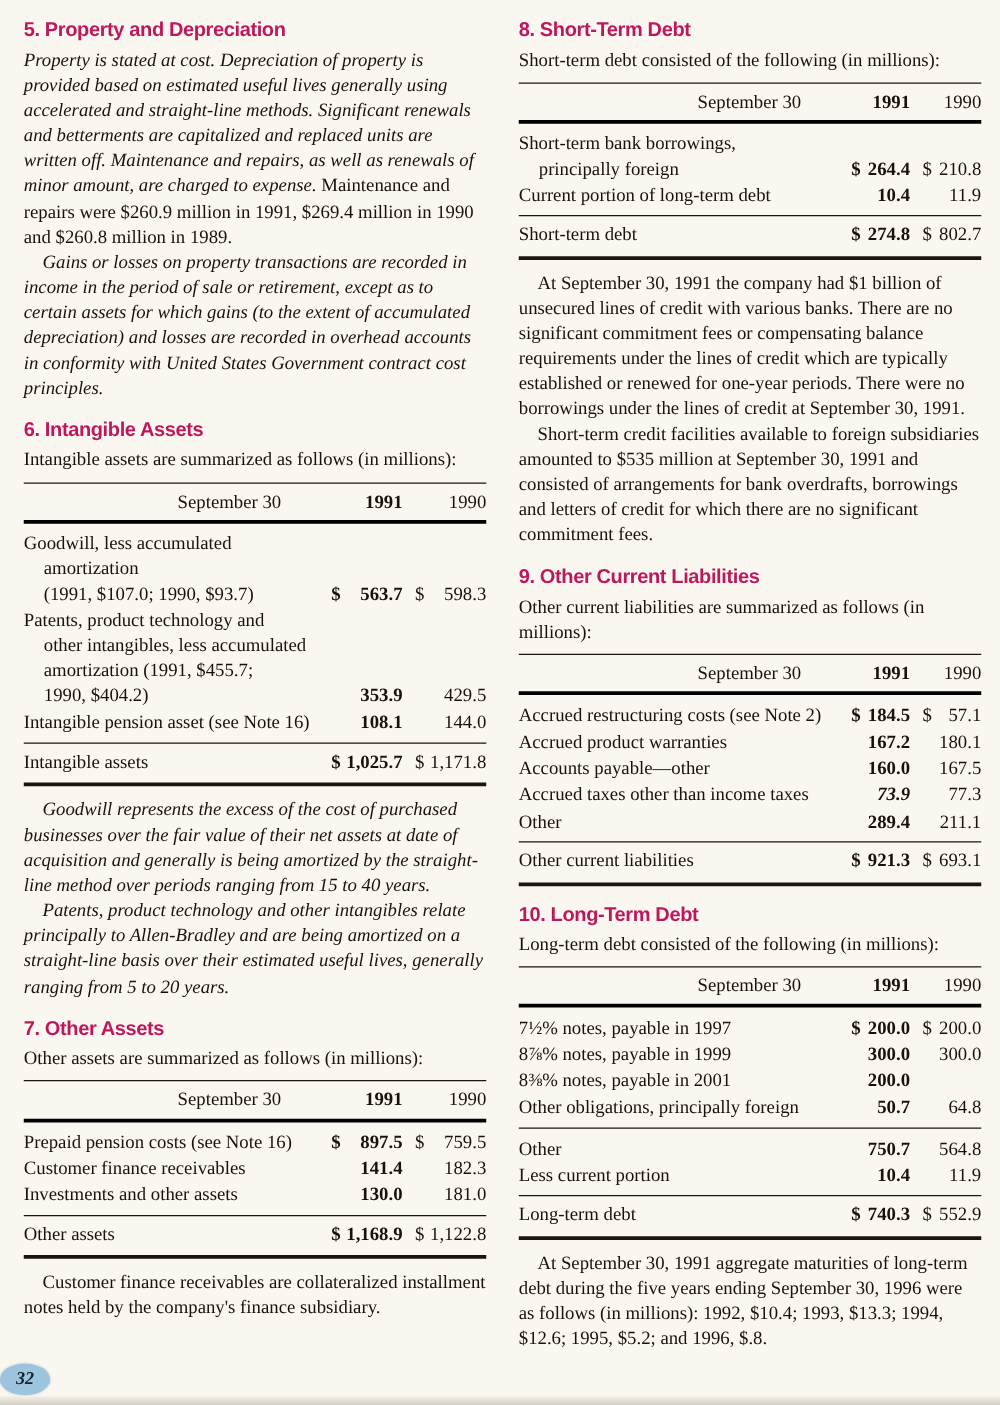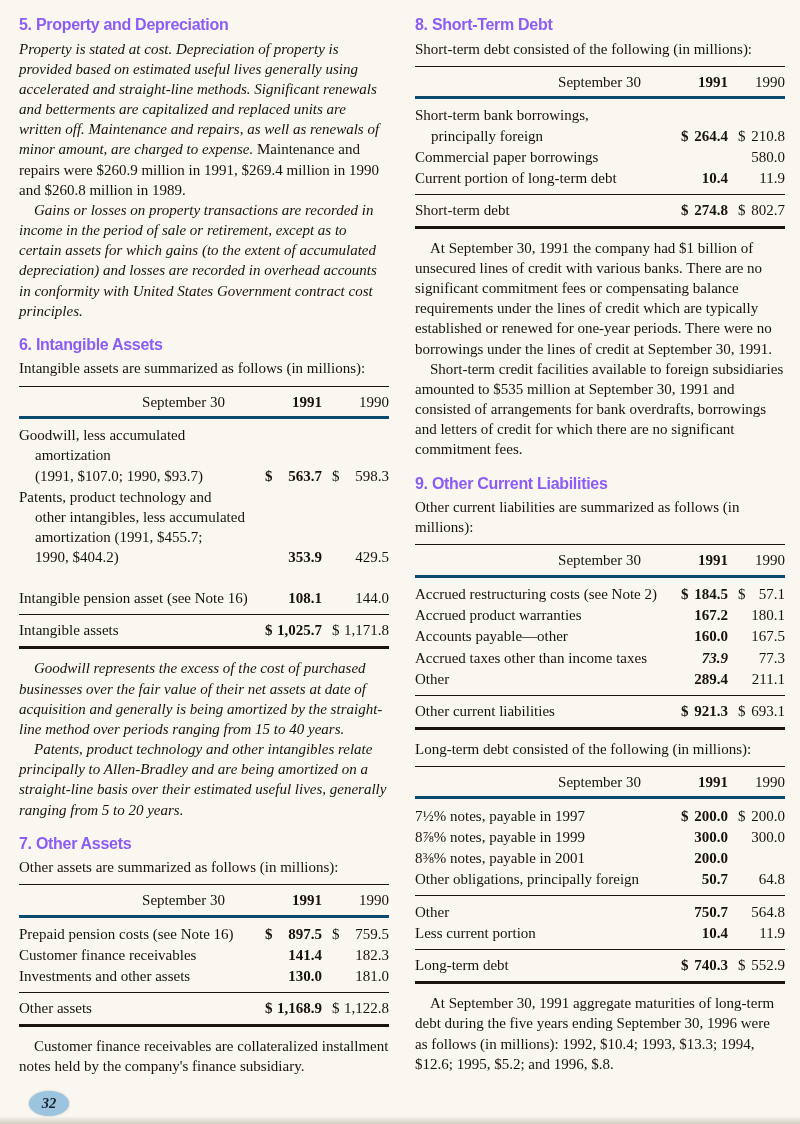--- a/index.html
+++ b/index.html
@@ -13,53 +13,53 @@
     position:relative;
     overflow:hidden;
   }
   .page { display:flex; gap:26px; padding:12px 15px 0 19px; }
   .col { width:372px; }
 
   .sec-heading {
     font-family:"Liberation Sans", sans-serif;
     font-size:16px; font-weight:800; letter-spacing:-0.3px;
     margin:13px 0 3px;
-    color:#8b5cf6;
+    color:#be185d;
   }
   .sec-heading.first { margin-top:2px; }
 
   p { margin:0; }
   p.ind { text-indent:15px; }
   .it { font-style:italic; }
 
   
   .tbl { margin:7px 0 9px; border-top:1.3px solid #1b150e; }
   .thead {
     display:flex; align-items:center;
     padding:5px 0 4px;
-    border-bottom:3px solid #0c4a6e;
+    border-bottom:3px solid #000000;
   }
   .thead .hlabel { flex:1; text-align:right; padding-right:30px; }
   .thead .hcol { flex:none; text-align:right; margin-left:10px; }
   .thead .hcol.b { font-weight:bold; }
   .tbody { padding:6px 0 5px; }
   .tbody.tsep { border-top:1.3px solid #1b150e; }
   .trow { display:flex; align-items:flex-end; padding:0.5px 0; }
   .lbl { flex:1; padding-left:16px; text-indent:-16px; white-space:pre-line; }
   .vcell { flex:none; display:flex; justify-content:space-between; margin-left:10px; }
   .vcell.v91 { font-weight:bold; }
   .ttotal {
     display:flex; align-items:flex-end;
     border-top:1.3px solid #1b150e;
     border-bottom:3px solid #1b150e;
     padding:5px 0 6px;
   }
 
   .pagenum-oval {
-    position:absolute; left:29px; top:1091px;
+    position:absolute; left:0; top:1091px;
     width:40px; height:25px;
     background:#9cc4de;
     border-radius:50%;
     display:flex; align-items:center; justify-content:center;
     font-style:italic; font-weight:bold; font-size:14.5px; color:#17222e;
     box-shadow:0 0 2px rgba(80,120,150,0.5);
   }
   .bottom-edge {
     position:absolute; left:0; right:0; bottom:0; height:7px;
     background:linear-gradient(#f4f0e8, #d3cfc5);
@@ -106,21 +106,21 @@
               <span class="cur"></span>
               <span class="num">353.9</span>
             </div>
             <div class="vcell v90" style="width: 57px;">
               <span class="cur"></span>
               <span class="num">429.5</span>
             </div>
           </div>
           <div class="trow">
             <div class="lbl">Intangible pension asset (see Note 16)</div>
-            <div class="vcell v91" style="width: 57px; margin-top: 20px;">
+            <div class="vcell v91" style="width: 57px;">
               <span class="cur"></span>
               <span class="num">108.1</span>
             </div>
             <div class="vcell v90" style="width: 57px;">
               <span class="cur"></span>
               <span class="num">144.0</span>
             </div>
           </div>
         </div>
         <div class="ttotal">
@@ -214,31 +214,20 @@
             <div class="vcell v91" style="width: 47px;">
               <span class="cur">$</span>
               <span class="num">264.4</span>
             </div>
             <div class="vcell v90" style="width: 47px;">
               <span class="cur">$</span>
               <span class="num">210.8</span>
             </div>
           </div>
           <div class="trow">
-            <div class="lbl">Commercial paper borrowings</div>
-            <div class="vcell v91" style="width: 47px;">
-              <span class="cur"></span>
-              <span class="num"></span>
-            </div>
-            <div class="vcell v90" style="width: 47px;">
-              <span class="cur"></span>
-              <span class="num">580.0</span>
-            </div>
-          </div>
-          <div class="trow">
             <div class="lbl">Current portion of long-term debt</div>
             <div class="vcell v91" style="width: 47px;">
               <span class="cur"></span>
               <span class="num">10.4</span>
             </div>
             <div class="vcell v90" style="width: 47px;">
               <span class="cur"></span>
               <span class="num">11.9</span>
             </div>
           </div>
@@ -329,20 +318,21 @@
             <span class="cur">$</span>
             <span class="num">921.3</span>
           </div>
           <div class="vcell v90" style="width: 47px;">
             <span class="cur">$</span>
             <span class="num">693.1</span>
           </div>
         </div>
       </div>
 
+    <div class="sec-heading">10. Long-Term Debt</div>
     <p>Long-term debt consisted of the following (in millions):</p>
     <div class="tbl">
         <div class="thead">
           <div class="hlabel">September 30</div>
           <div class="hcol b" style="width: 47px;">1991</div>
           <div class="hcol" style="width: 47px;">1990</div>
         </div>
         <div class="tbody">
           <div class="trow">
             <div class="lbl">7½% notes, payable in 1997</div>

